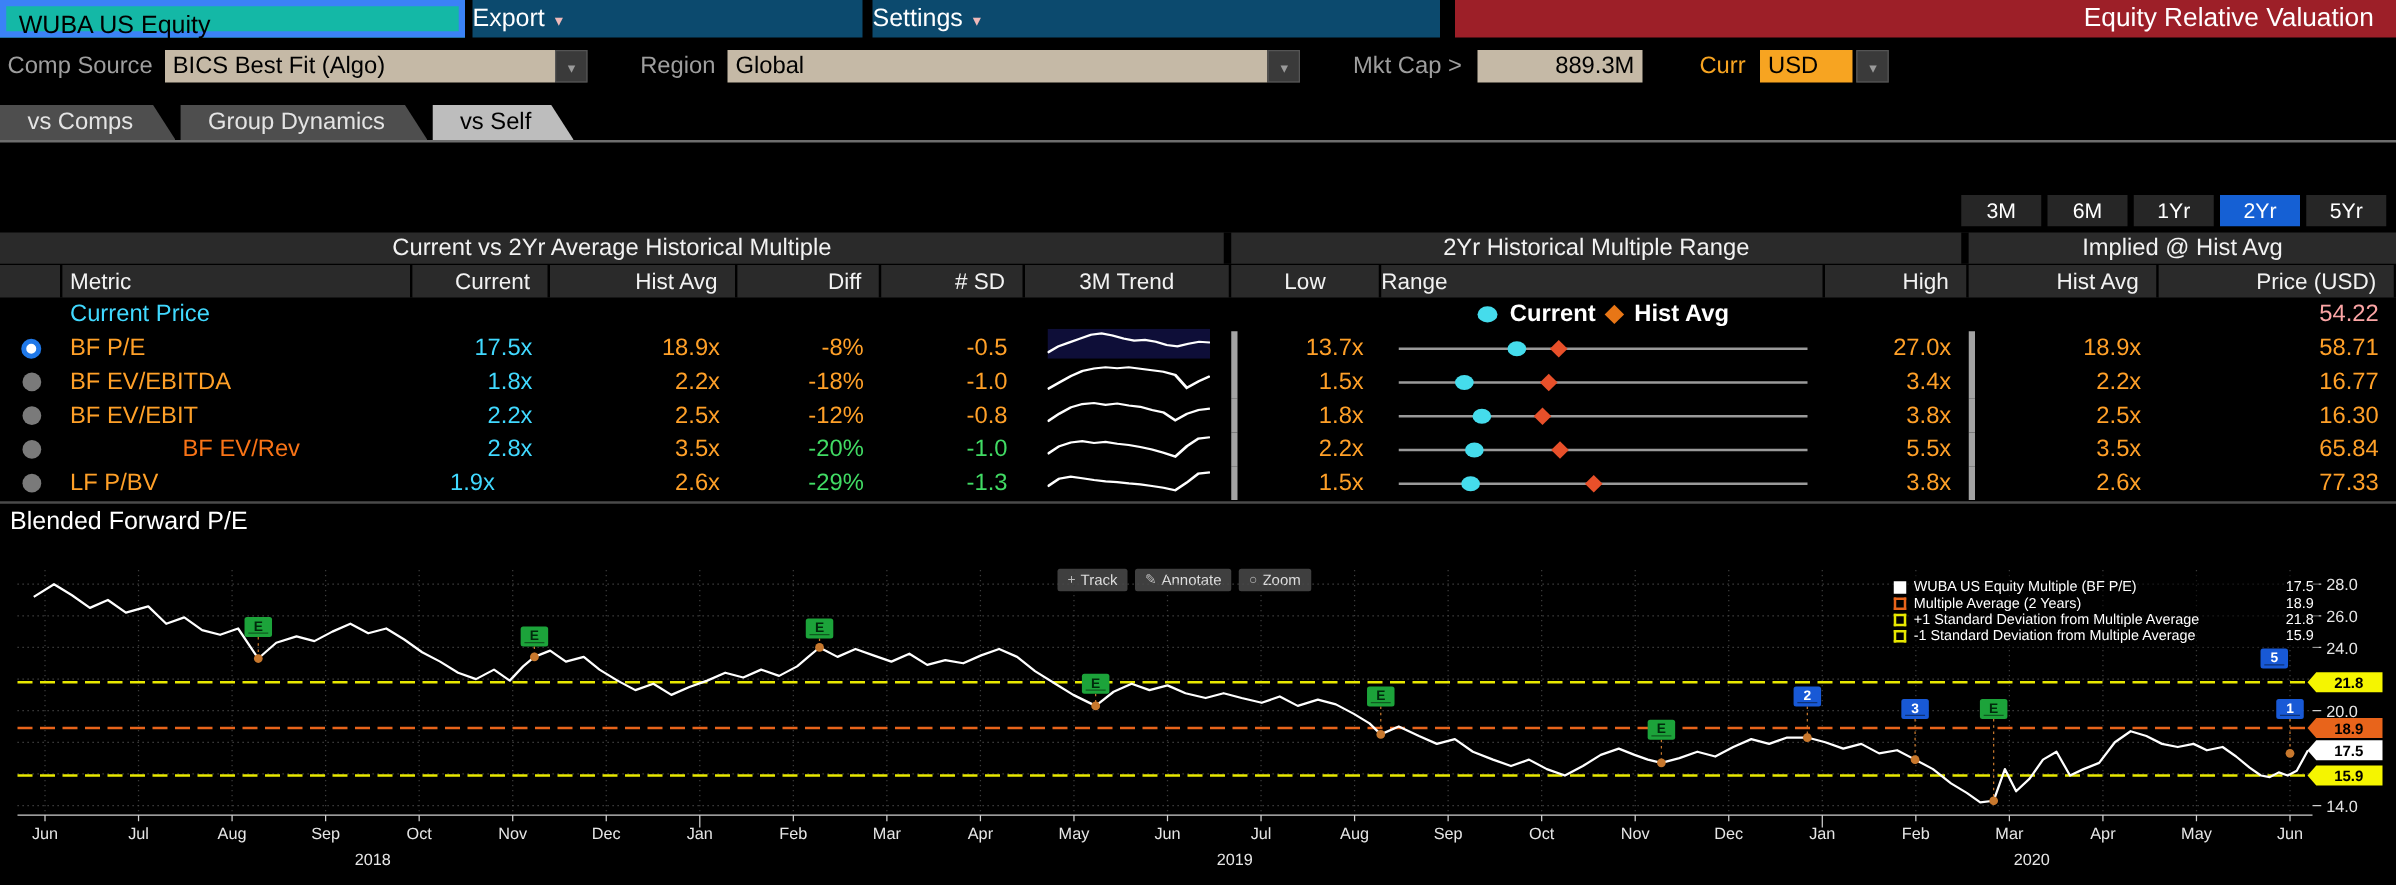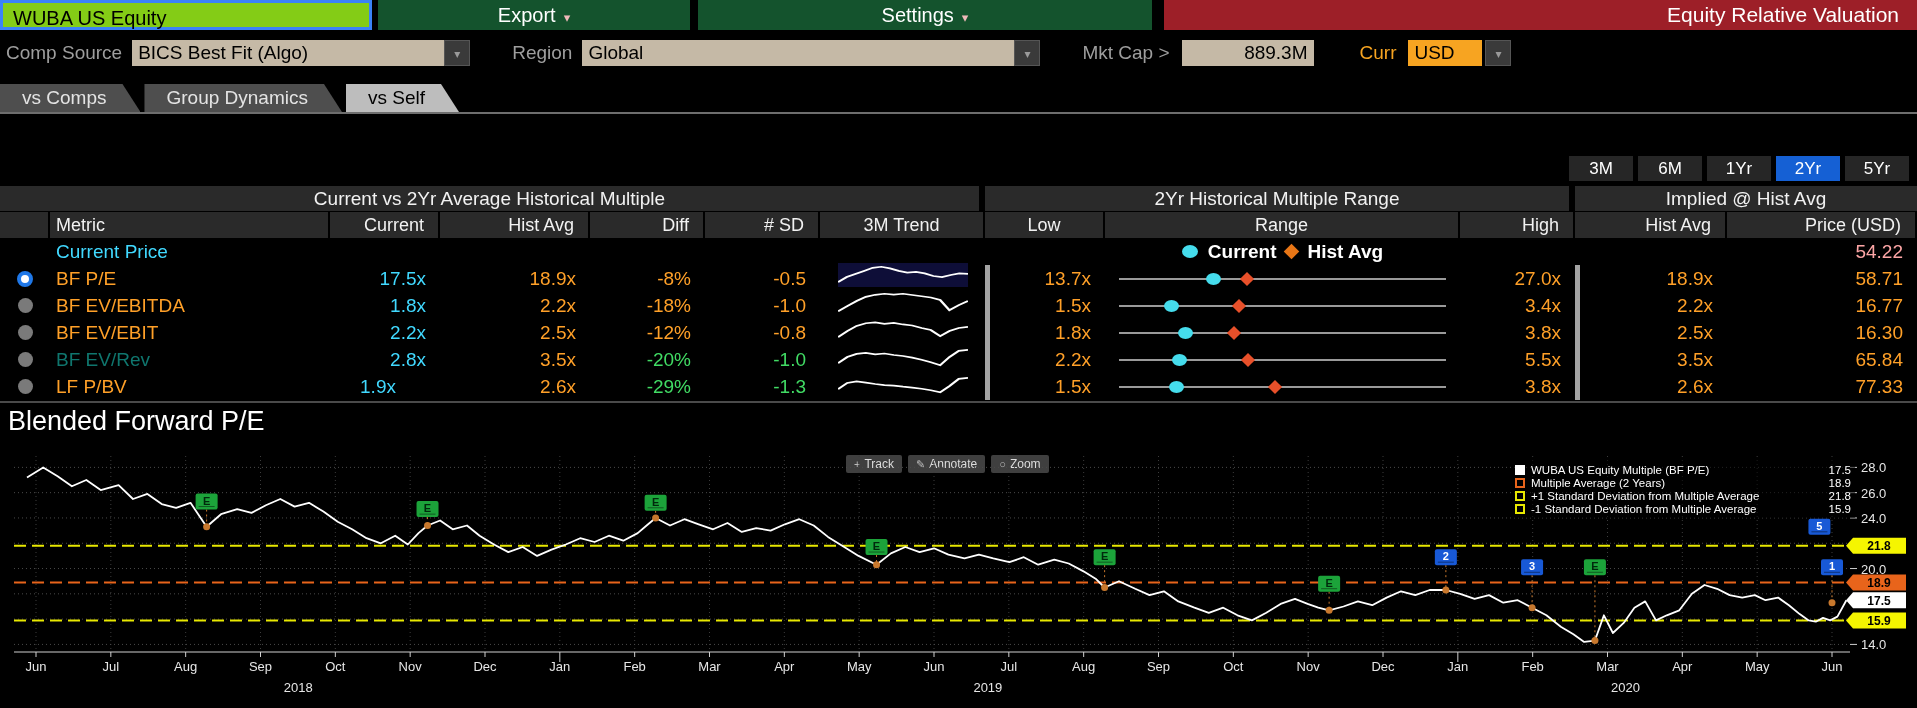--- a/index.html
+++ b/index.html
@@ -1,24 +1,24 @@
 <!DOCTYPE html>
 <html><head>
 <meta charset="utf-8">
 <style>
   html,body{margin:0;padding:0;background:#000;}
   body{width:1917px;height:708px;position:relative;overflow:hidden;
        font-family:"Liberation Sans","DejaVu Sans",sans-serif;color:#fff;
        -webkit-font-smoothing:antialiased;}
   .abs{position:absolute;}
   
-  #ticker-box{left:0;top:0;width:372px;height:30px;background:#84cc16;color:#000;
-    font-size:20px;line-height:30px;padding-left:10px;box-sizing:border-box;border:3px solid #3b82f6;}
-  .menu-btn{top:0;height:30px;background:#14532d;color:#fff;font-size:20px;line-height:30px;
-    text-align:center;}
+  #ticker-box{left:0;top:0;width:372px;height:30px;background:#14b8a6;color:#000;
+    font-size:20px;line-height:30px;padding-left:10px;box-sizing:border-box;border:5px solid #3b82f6;}
+  .menu-btn{top:0;height:30px;background:#0c4a6e;color:#fff;font-size:20px;line-height:30px;
+    }
   .menu-arrow{font-size:13px;color:#EFB9B9;margin-left:8px;}
   #screen-title{top:0;right:0;left:1164px;height:30px;background:#9D1F28;color:#fff;
     font-size:21px;line-height:30px;text-align:right;padding-right:18px;}
   
   #controls{left:0;top:38px;width:1917px;height:30px;display:flex;align-items:center;}
   .ctl-label{color:#9E9E9E;font-size:19px;white-space:nowrap;}
   .field{background:#C5B9A6;color:#000;font-size:19px;height:26px;line-height:26px;
     padding:0 6px;box-sizing:border-box;white-space:nowrap;overflow:hidden;}
   .arrow-box{background:#3A3A3A;width:26px;height:26px;color:#9a9a9a;font-size:12px;
     text-align:center;line-height:26px;border:1px solid #555;box-sizing:border-box;}
@@ -53,21 +53,21 @@
   .dot{position:absolute;width:15px;height:12px;border-radius:50%;background:#45DCEC;top:50%;margin-top:-6px;}
   .diamond{position:absolute;width:10px;height:10px;background:#E8502A;top:50%;margin-top:-5px;
     transform:rotate(45deg);}
   .vdiv-left{border-left:5px solid #a3a3a3;}
   .rlegend{display:flex;align-items:center;justify-content:center;gap:10px;height:100%;
     font-size:19px;font-weight:bold;color:#fff;}
   .rlegend .dot2{width:16px;height:13px;border-radius:50%;background:#45DCEC;display:inline-block;}
   .rlegend .dia2{width:11px;height:11px;background:#E87616;display:inline-block;transform:rotate(45deg);}
   
   #chart-section{left:0;top:401px;width:1917px;height:307px;border-top:2px solid #4a4a4a;box-sizing:border-box;}
-  #chart-title{left:8px;top:3px;font-size:27px;color:#fff;}
+  #chart-title{left:8px;top:3px;font-size:20px;color:#fff;}
   #chart-svg{left:0;top:28px;}
   #chart-toolbar{left:846px;top:52px;display:flex;gap:6px;}
   .tool-btn{background:#3F3F3F;color:#DDD;font-size:12px;height:18px;line-height:18px;
     padding:0 8px;border-radius:2px;display:flex;align-items:center;gap:4px;}
   .tool-icon{font-size:11px;color:#bbb;}
   #chart-legend{right:62px;top:57px;width:336px;background:rgba(0,0,0,0.55);padding:3px 4px;}
   .leg-row{display:flex;align-items:center;height:13px;font-size:11.5px;color:#fff;gap:6px;}
   .leg-swatch{width:10px;height:10px;flex:0 0 10px;box-sizing:border-box;}
   .leg-label{flex:1;white-space:nowrap;overflow:hidden;}
   .leg-val{text-align:right;}
@@ -117,21 +117,21 @@
     </div>
     <div class="colhead-row">
       <div class="col-cell" style="width: 50px; padding-left: 6px;"></div>
       <div class="col-cell" style="width: 280px; padding-left: 6px;">Metric</div>
       <div class="col-cell" style="width: 110px; text-align: right; padding-right: 14px;">Current</div>
       <div class="col-cell" style="width: 150px; text-align: right; padding-right: 14px;">Hist Avg</div>
       <div class="col-cell" style="width: 115px; text-align: right; padding-right: 14px;">Diff</div>
       <div class="col-cell" style="width: 115px; text-align: right; padding-right: 14px;"># SD</div>
       <div class="col-cell" style="width: 165px; text-align: center;">3M Trend</div>
       <div class="col-cell" style="width: 120px; text-align: center;">Low</div>
-      <div class="col-cell" style="width: 355px; text-align: center;">Range</div>
+      <div class="col-cell" style="width: 355px; text-align: left;">Range</div>
       <div class="col-cell" style="width: 115px; text-align: right; padding-right: 14px;">High</div>
       <div class="col-cell" style="width: 152px; text-align: right; padding-right: 14px;">Hist Avg</div>
       <div class="col-cell" style="width: 190px; text-align: right; padding-right: 14px;">Price (USD)</div>
     </div>
     <div class="body-row">
       <div class="cell" style="width: 50px;"></div>
       <div class="cell" style="width: 280px; color: rgb(65, 217, 255); padding-left: 6px;">Current Price</div>
       <div class="cell" style="width: 110px;"></div>
       <div class="cell" style="width: 150px;"></div>
       <div class="cell" style="width: 115px;"></div>
@@ -220,21 +220,21 @@
         </div>
       </div>
       <div class="cell num" style="width: 115px; color: rgb(255, 160, 40);">3.8x</div>
       <div class="cell num vdiv-left" style="width: 152px; color: rgb(255, 160, 40);">2.5x</div>
       <div class="cell num" style="width: 190px; color: rgb(255, 160, 40);">16.30</div>
     </div>
     <div class="body-row">
       <div class="cell" style="width: 50px;">
         <div class="radio unsel"></div>
       </div>
-      <div class="cell" style="width: 280px; color: #0f766e; padding-left: 6px;">BF EV/Rev</div>
+      <div class="cell" style="width: 280px; color: #f97316; padding-left: 6px; text-align: center;">BF EV/Rev</div>
       <div class="cell num" style="width: 110px; color: rgb(65, 217, 255);">2.8x</div>
       <div class="cell num" style="width: 150px; color: rgb(255, 160, 40);">3.5x</div>
       <div class="cell num" style="width: 115px; color: rgb(65, 219, 100);">-20%</div>
       <div class="cell num" style="width: 115px; color: rgb(65, 219, 100);">-1.0</div>
       <div class="cell" style="width: 165px; text-align: center;"><svg width="130" height="24" viewBox="0 0 100 28" preserveAspectRatio="none">
           <polyline points="0.0,22.4 7.1,15.2 14.3,11.6 21.4,10.4 28.6,12.1 35.7,11.1 42.9,12.8 50.0,14.0 57.1,15.9 64.3,18.3 71.4,21.2 78.6,24.8 85.7,15.2 92.9,8.0 100.0,6.8" fill="none" stroke="#fff" stroke-width="2"></polyline>
         </svg></div>
       <div class="cell num vdiv-left" style="width: 120px; color: rgb(255, 160, 40);">2.2x</div>
       <div class="cell" style="width: 355px; height: 100%;">
         <div class="range-track">

